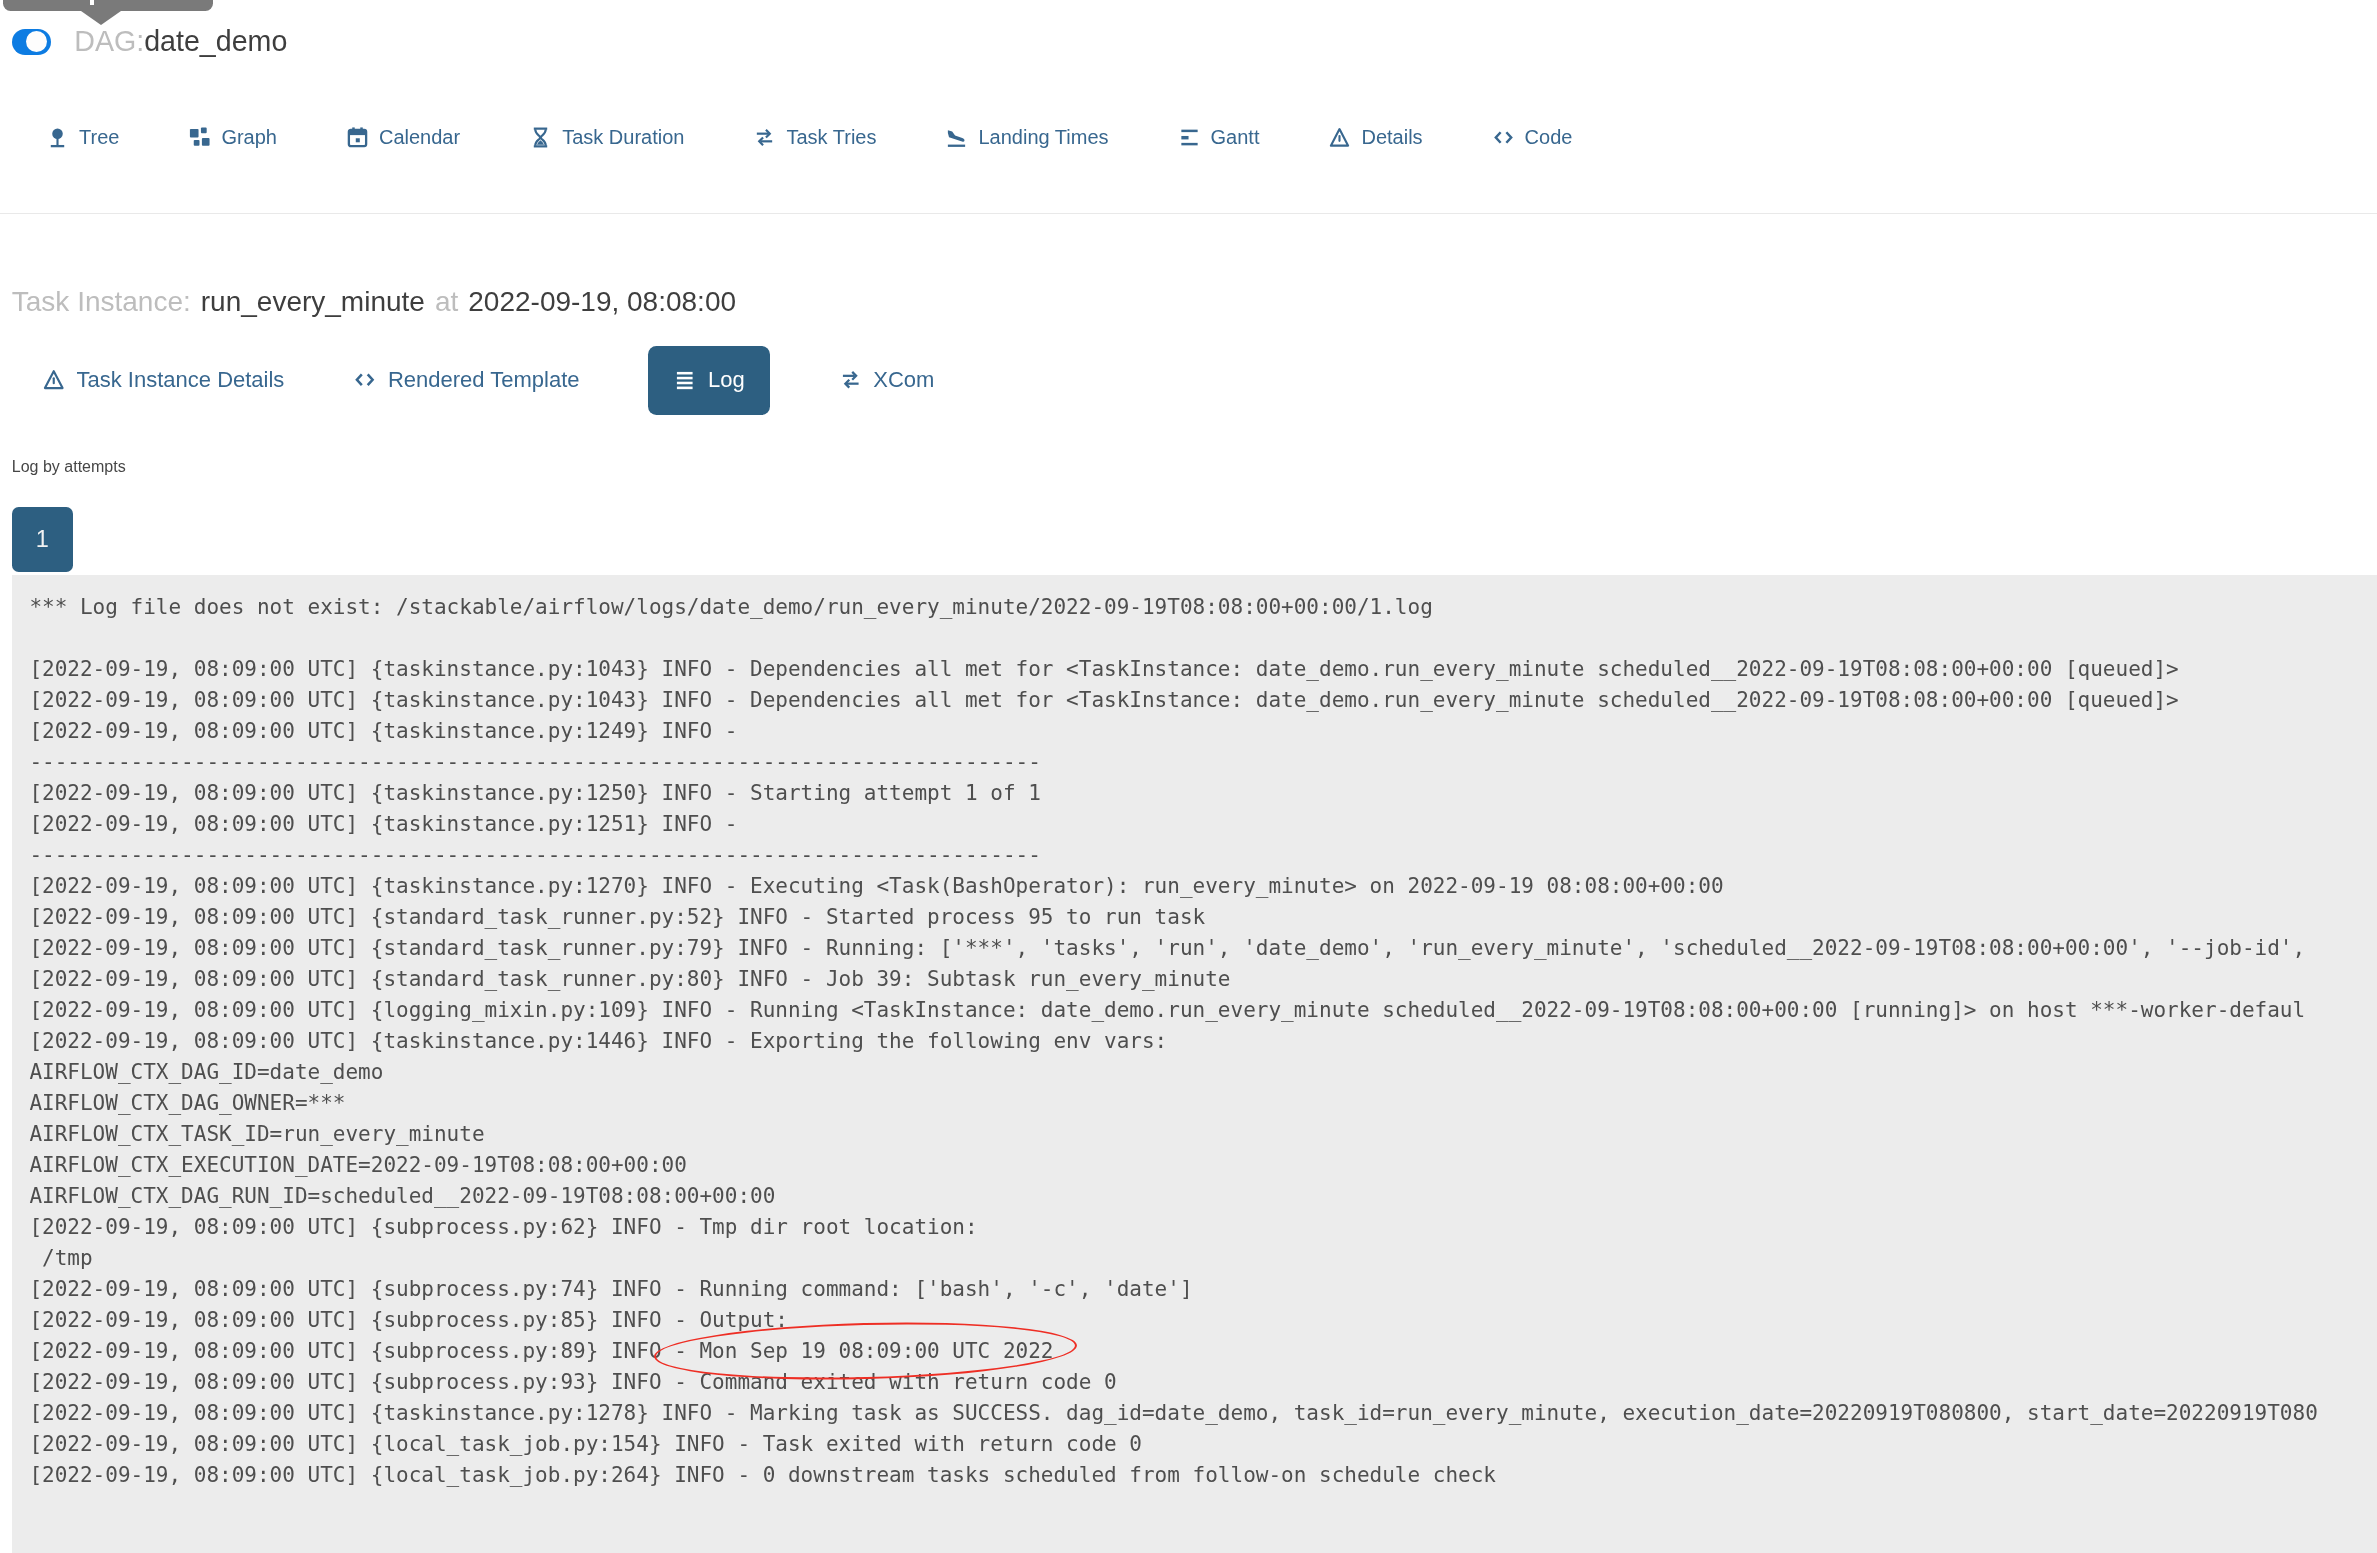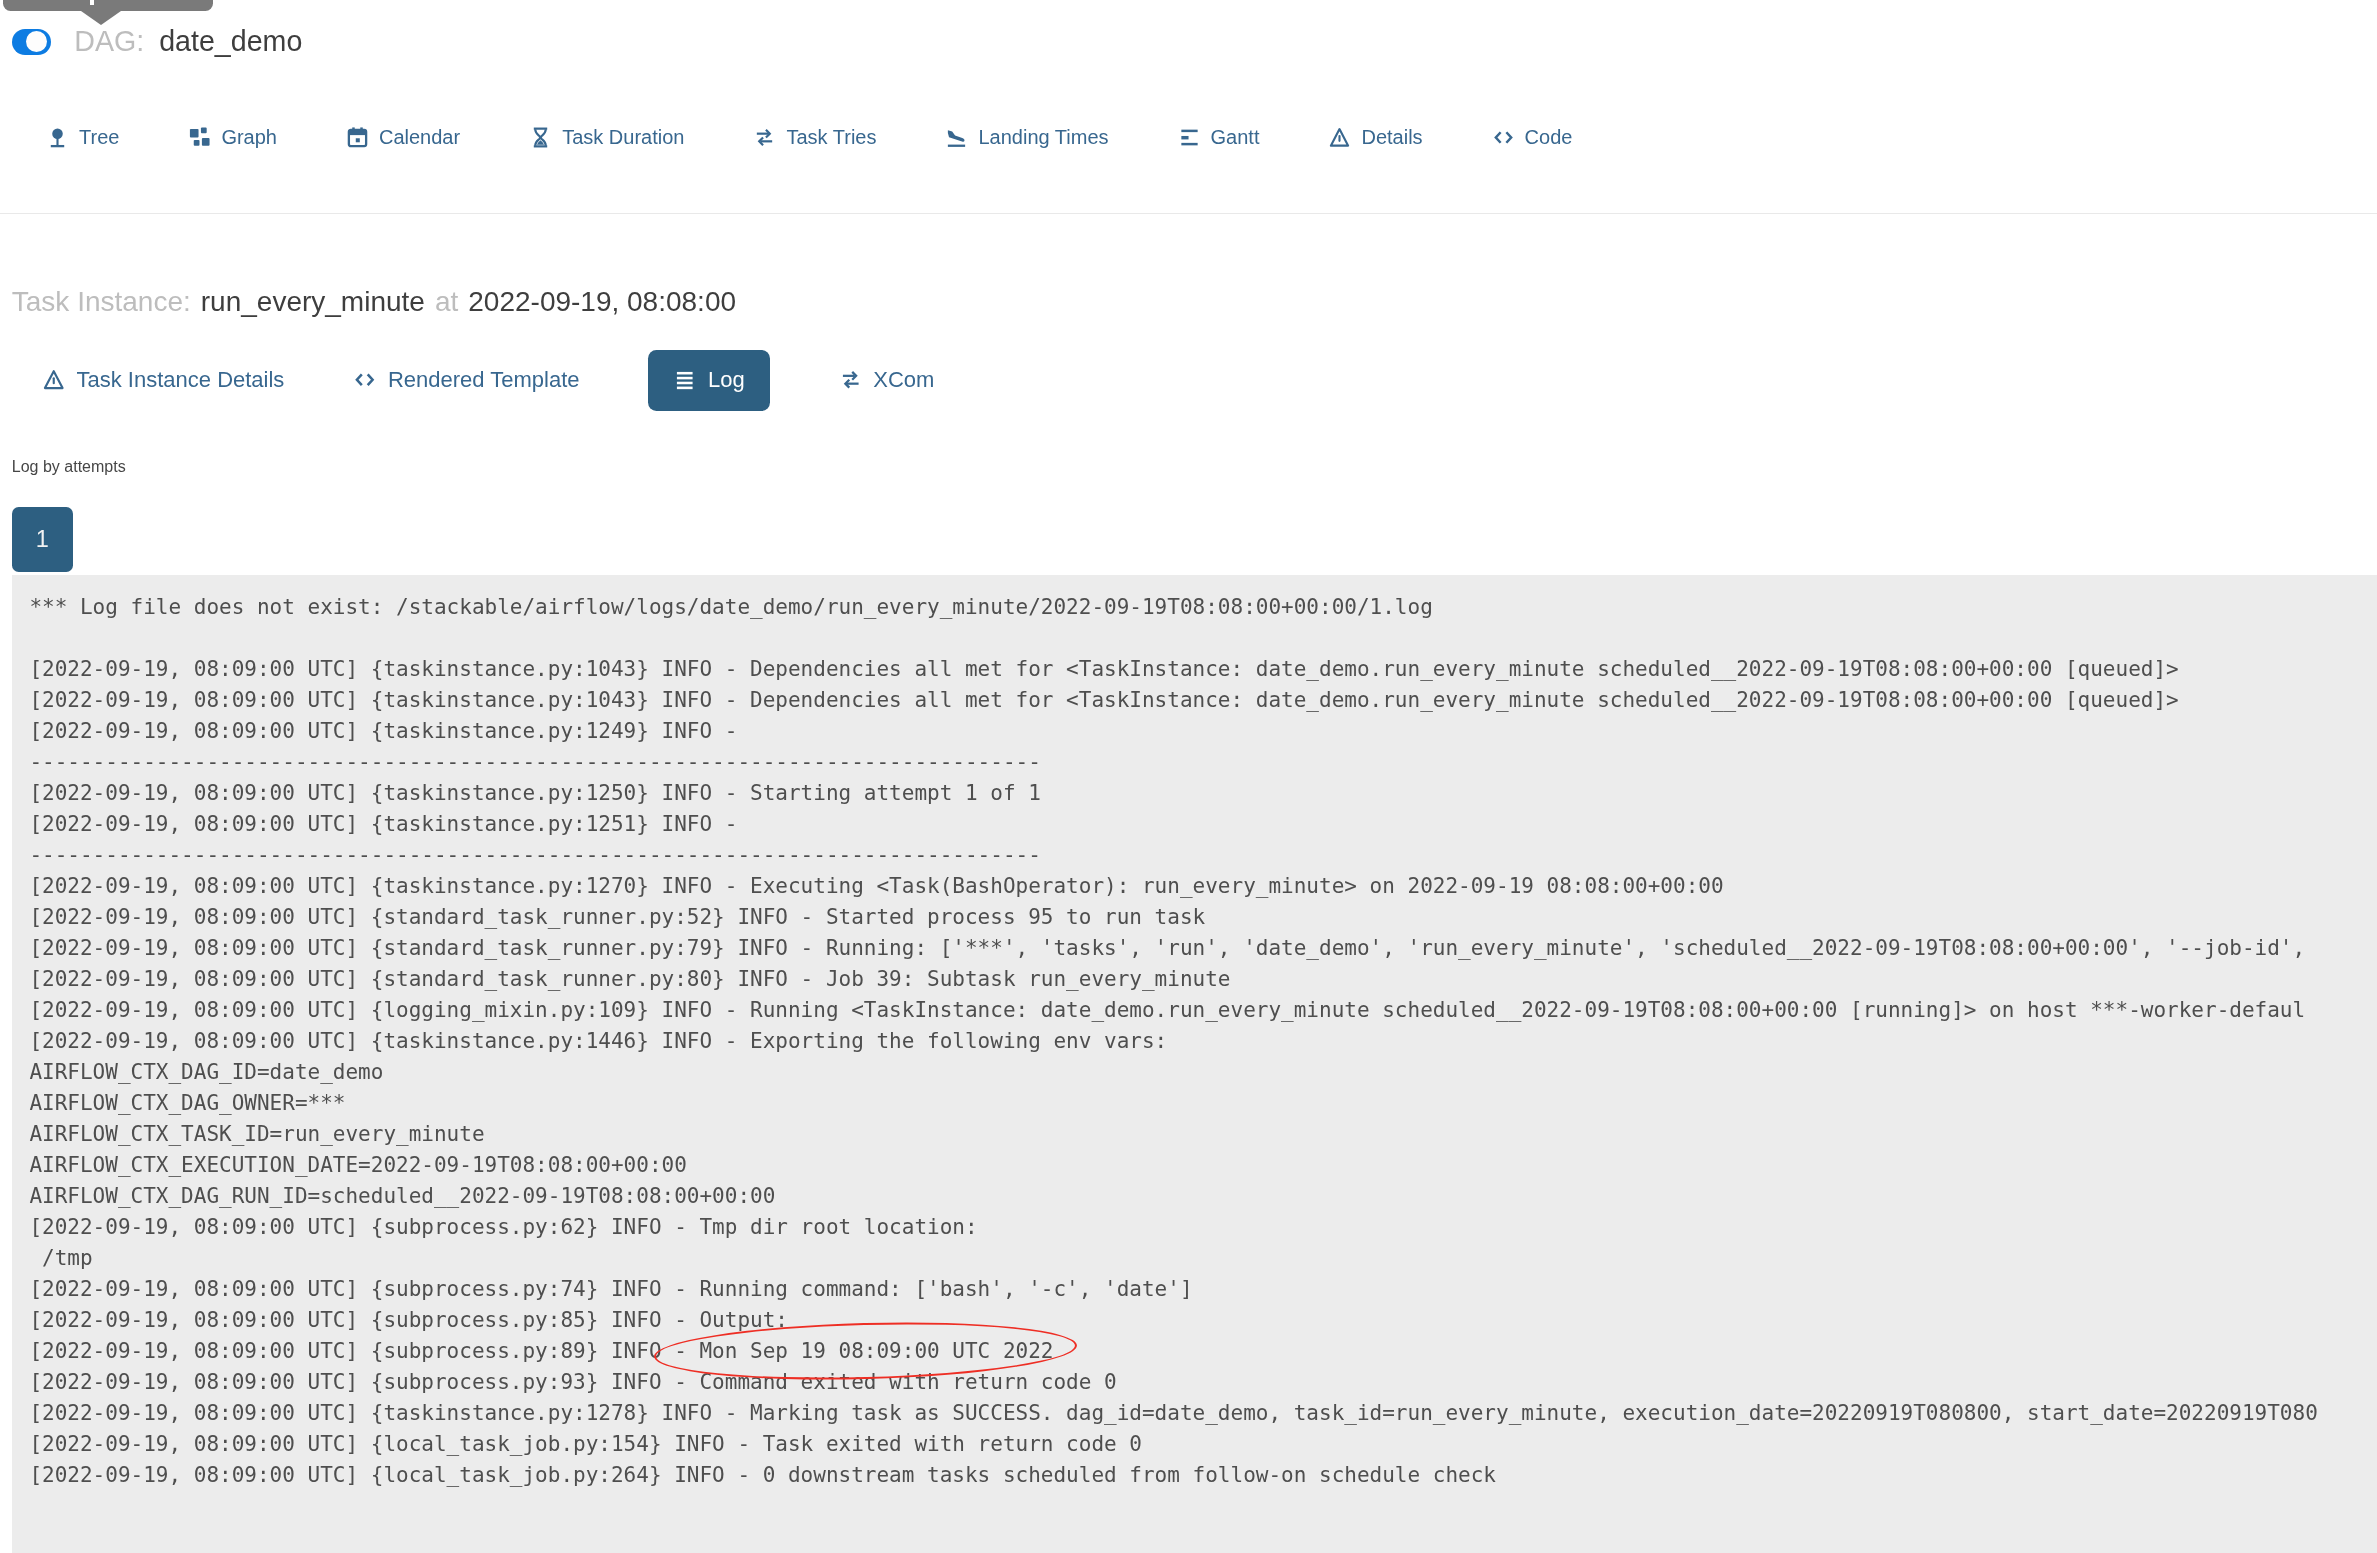--- a/index.html
+++ b/index.html
@@ -26,40 +26,40 @@
     width:0; height:0;
     border-left:20px solid transparent;
     border-right:20px solid transparent;
     border-top:14.3px solid #7a7a7a;
   }
 
   
   .title-row { position:absolute; left:11.8px; top:25px; display:flex; align-items:center; gap:23.5px; }
   .toggle { position:relative; width:39px; height:26px; border-radius:14.3px; background:#0d7ce2; cursor:pointer; }
   .toggle .knob { position:absolute; top:2.5px; left:14.3px; width:21px; height:21px; border-radius:50%; background:#fdfdfd; }
-  .page-title { font-size:28.6px; display:flex; gap:15px; align-items:baseline; }
+  .page-title { font-size:28.6px; display:flex; gap:0; align-items:baseline; }
   .muted { color:#bdbdbd; }
   .strong-gray { color:#3e3e3e;text-align:right; }
 
   
   .nav-tabs { position:absolute; left:46px; top:126px; display:flex; align-items:center; gap:69px; font-size:20px; }
   .nav-tab { display:flex; align-items:center; gap:10px; color:#38678f; cursor:pointer; }
   .nav-tab svg { width:23px; height:23px; display:block; }
   .nav-sep { position:absolute; left:0; top:213px; width:2377px; border-top:1.7px solid #e9e9e9; }
 
   
   .ti-line { position:absolute; left:11.8px; top:286px; font-size:28px; display:flex; gap:10px; align-items:baseline; }
 
   
   .sub-tabs { position:absolute; left:42px; top:342px; height:76px; display:flex; align-items:center; gap:69px; font-size:22px; }
   .sub-tab { display:flex; align-items:center; gap:11px; color:#38678f; cursor:pointer; }
   .sub-tab svg { width:23.5px; height:23.5px; display:block; }
   .sub-tab.active {
     background:#2d5f81; color:#ffffff;
-    height:61px; padding:0 25px; border-radius:8.4px;
+    height:69px; padding:0 25px; border-radius:8.4px;
   }
 
   
   .log-heading { position:absolute; left:11.8px; top:458px; font-size:16px; color:#464646;text-align:center; }
   .attempt-btn {
     position:absolute; left:11.8px; top:507px;
     width:61px; height:65px; border-radius:6.7px;
     background:#2d5f81; color:#f2f2f2;
     font-size:23.5px; display:flex; align-items:center; justify-content:center;
     border:none; cursor:pointer;

